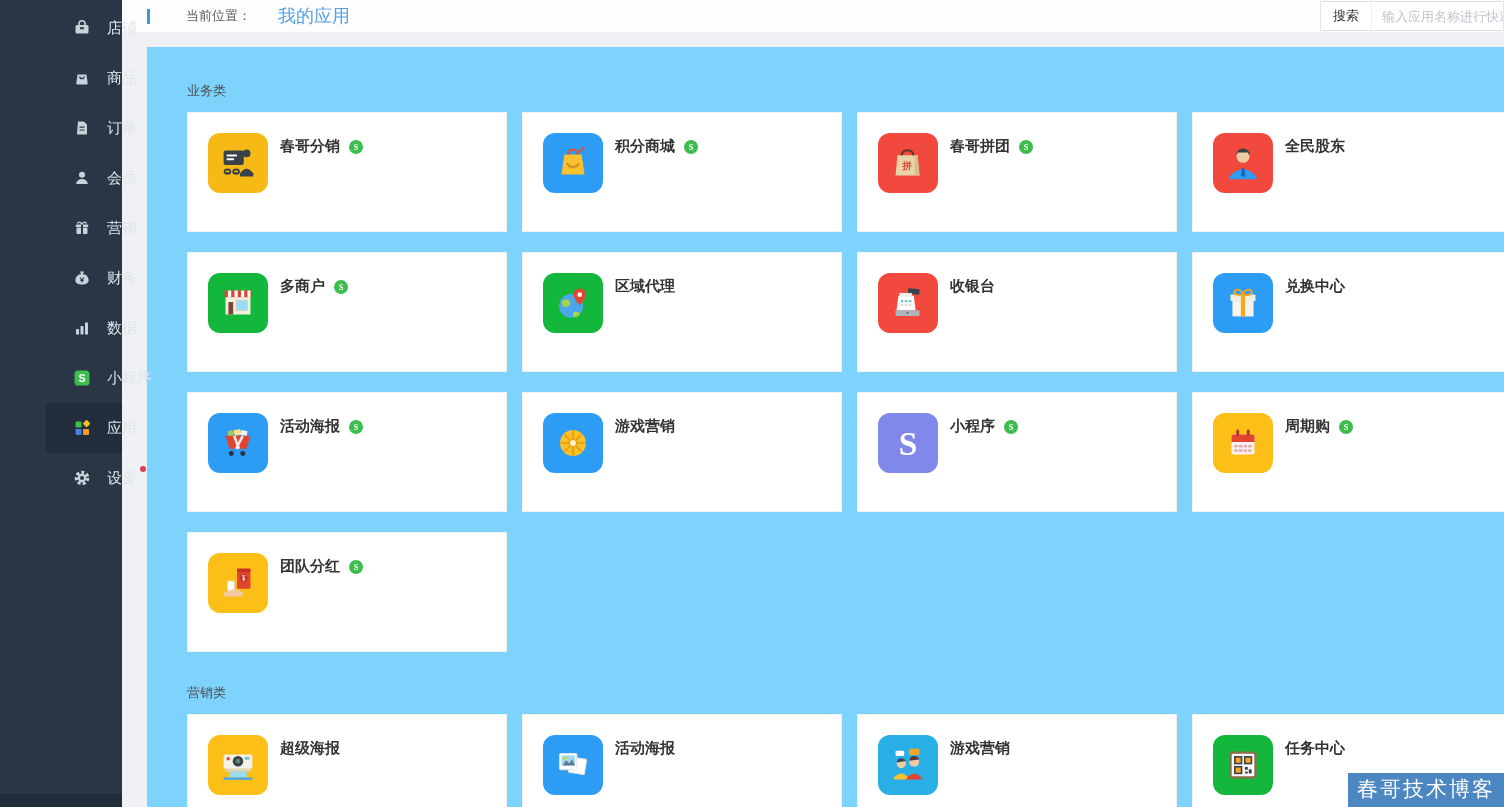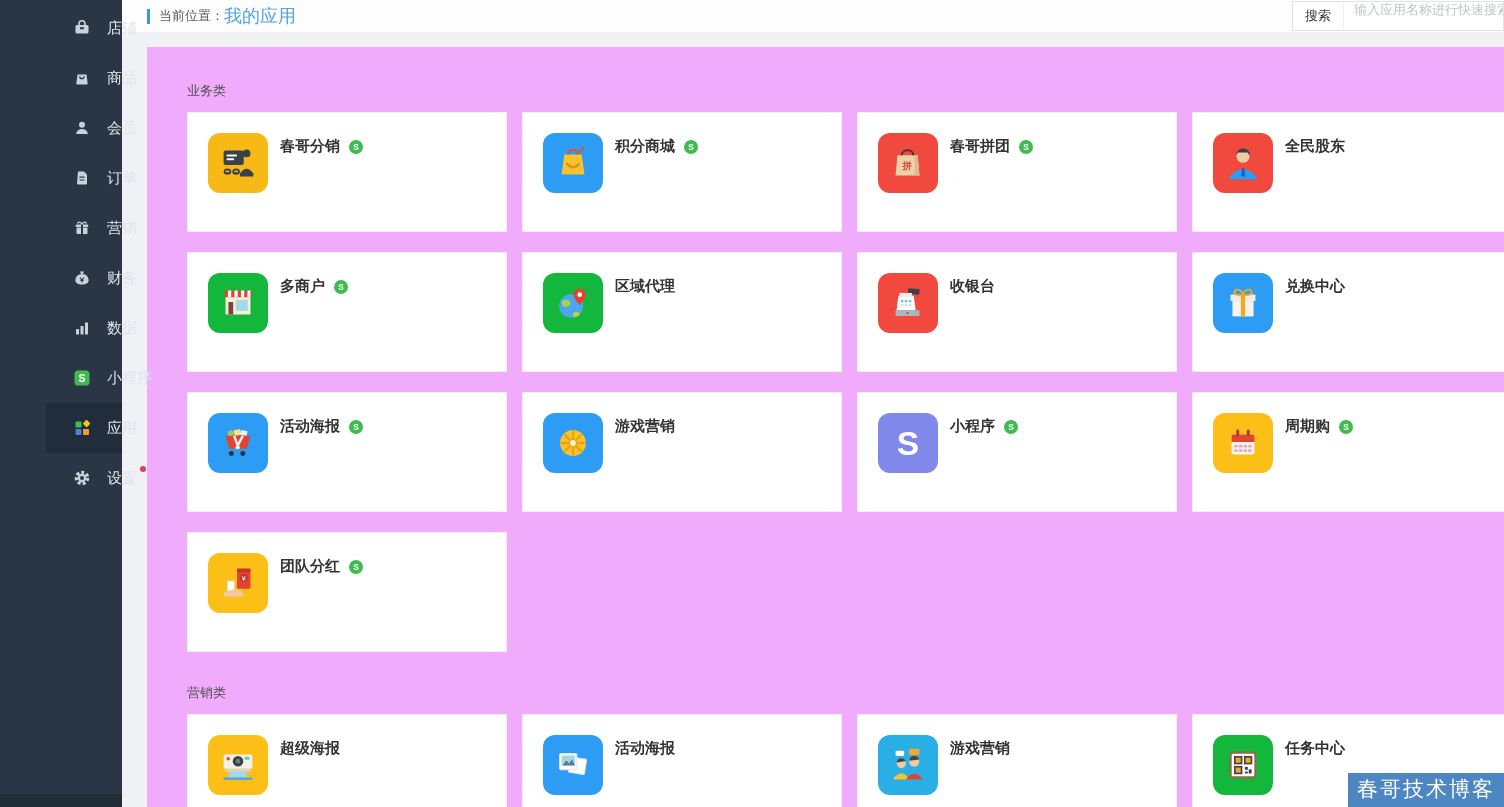--- a/index.html
+++ b/index.html
@@ -15,36 +15,36 @@
   .side-item.active { background:#222D3B;text-align:right; }
   .side-item .s-ico { width:18px; height:18px; margin-right:16px; flex:none; display:flex; }
   .side-item .s-ico svg { width:18px; height:18px; }
   .side-label { position:relative; white-space:nowrap; }
   .side-dot { position:absolute; top:-3px; right:-9px; width:6px; height:6px;
               border-radius:50%; background:#E23C50; }
   .side-foot { position:absolute; left:0; bottom:0; width:122px; height:13px; background:#212C39; }
 
   
   .topbar { position:absolute; left:122px; top:0; right:0; height:32px; background:#FDFDFE;
-            display:flex; align-items:center; }
+            display:flex; align-items:center;gap:27px; }
   .crumb-accent { width:3px; height:15px; background:#3E97DE; margin-left:25px; margin-right:9px; }
   .crumb-label { font-size:13px; color:#5A5A5A; }
   .crumb-link { font-size:18px; color:#51A2E6; cursor:pointer; }
-  .searchbox { position:absolute; right:0; top:1px; width:212px; height:30px; background:#FFF;
-               border:1px solid #E4E4E4; display:flex; align-items:flex-start; }
+  .searchbox { position:absolute; right:0; top:1px; width:184px; height:30px; background:#FFF;
+               border:1px solid #E4E4E4; display:flex; align-items:center; }
   .search-btn { font-size:13px; color:#333; padding:0 12px; height:100%; line-height:27px;
                 border-right:1px solid #EFEFEF; cursor:pointer; white-space:nowrap; }
   .search-input { border:none; outline:none; flex:1; min-width:0; font-size:13px;
                   padding:0 0 0 10px; color:#333; background:transparent;
                   font-family:"Liberation Sans","DejaVu Sans",sans-serif; }
   .search-input::placeholder { color:#BFC4CB; }
 
   
-  .panel { position:absolute; left:147px; top:47px; right:0; bottom:0; background:#f0abfc;
-           padding:35px 0 0 40px; overflow:hidden; }
+  .panel { position:absolute; left:147px; top:47px; right:0; bottom:0; background:#7dd3fc;
+           padding:35px 0 0 40px; overflow:hidden;font-family:Liberation Serif, serif; }
   .section-title { font-size:13px; color:#4F4F4F; margin-bottom:12px; }
   .section + .section { margin-top:12px; }
   .grid { width:1340px; display:flex; flex-wrap:wrap; }
   .card { width:320px; height:120px; background:#FFF; border:1px solid #F0F0F1;
           margin:0 15px 20px 0; position:relative; cursor:pointer; }
   .tile { position:absolute; left:20px; top:20px; width:60px; height:60px; border-radius:12px;
           display:flex; align-items:center; justify-content:center; }
   .tile svg { width:46px; height:46px; }
   .card-title { position:absolute; left:92px; top:24px; font-size:15px; font-weight:bold;
                 color:#333; display:flex; align-items:center; }
@@ -77,34 +77,34 @@
           <svg viewBox="0 0 18 18" xmlns="http://www.w3.org/2000/svg">
             <path d="M4.5 5.5 h9 l1.2 9 a1 1 0 0 1 -1 1.1 h-9.4 a1 1 0 0 1 -1 -1.1 z" fill="#C9D1D9"></path>
             <path d="M6.8 7.5 a2.2 2.2 0 0 0 4.4 0" stroke="#2A3646" stroke-width="1.3" fill="none"></path>
           </svg>
         </span>
         <span class="side-label">商品</span>
       </div>
       <div class="side-item">
         <span class="s-ico">
           <svg viewBox="0 0 18 18" xmlns="http://www.w3.org/2000/svg">
+            <path d="M5 2.5 h6 l3 3 v9 a1 1 0 0 1 -1 1 h-8 a1 1 0 0 1 -1 -1 z" fill="#C9D1D9"></path>
+            <path d="M6.5 8.2 h5 M6.5 11 h5" stroke="#2A3646" stroke-width="1.2"></path>
+          </svg>
+        </span>
+        <span class="side-label">订单</span>
+      </div>
+      <div class="side-item">
+        <span class="s-ico">
+          <svg viewBox="0 0 18 18" xmlns="http://www.w3.org/2000/svg">
             <circle cx="9" cy="5.8" r="3" fill="#C9D1D9"></circle>
             <path d="M3.2 15 a5.8 5 0 0 1 11.6 0 z" fill="#C9D1D9"></path>
           </svg>
         </span>
         <span class="side-label">会员</span>
-      </div>
-      <div class="side-item">
-        <span class="s-ico">
-          <svg viewBox="0 0 18 18" xmlns="http://www.w3.org/2000/svg">
-            <path d="M5 2.5 h6 l3 3 v9 a1 1 0 0 1 -1 1 h-8 a1 1 0 0 1 -1 -1 z" fill="#C9D1D9"></path>
-            <path d="M6.5 8.2 h5 M6.5 11 h5" stroke="#2A3646" stroke-width="1.2"></path>
-          </svg>
-        </span>
-        <span class="side-label">订单</span>
       </div>
       <div class="side-item">
         <span class="s-ico">
           <svg viewBox="0 0 18 18" xmlns="http://www.w3.org/2000/svg">
             <rect x="2.8" y="5.5" width="12.4" height="2.8" rx="0.8" fill="#C9D1D9"></rect>
             <rect x="3.5" y="8.8" width="11" height="6.2" rx="1" fill="#C9D1D9"></rect>
             <rect x="8" y="5.5" width="2" height="9.5" fill="#2A3646"></rect>
             <path d="M9 5.3 c-1.5 -3 -5 -2.5 -4 -0.5 M9 5.3 c1.5 -3 5 -2.5 4 -0.5" fill="none" stroke="#C9D1D9" stroke-width="1.2"></path>
           </svg>
         </span>

